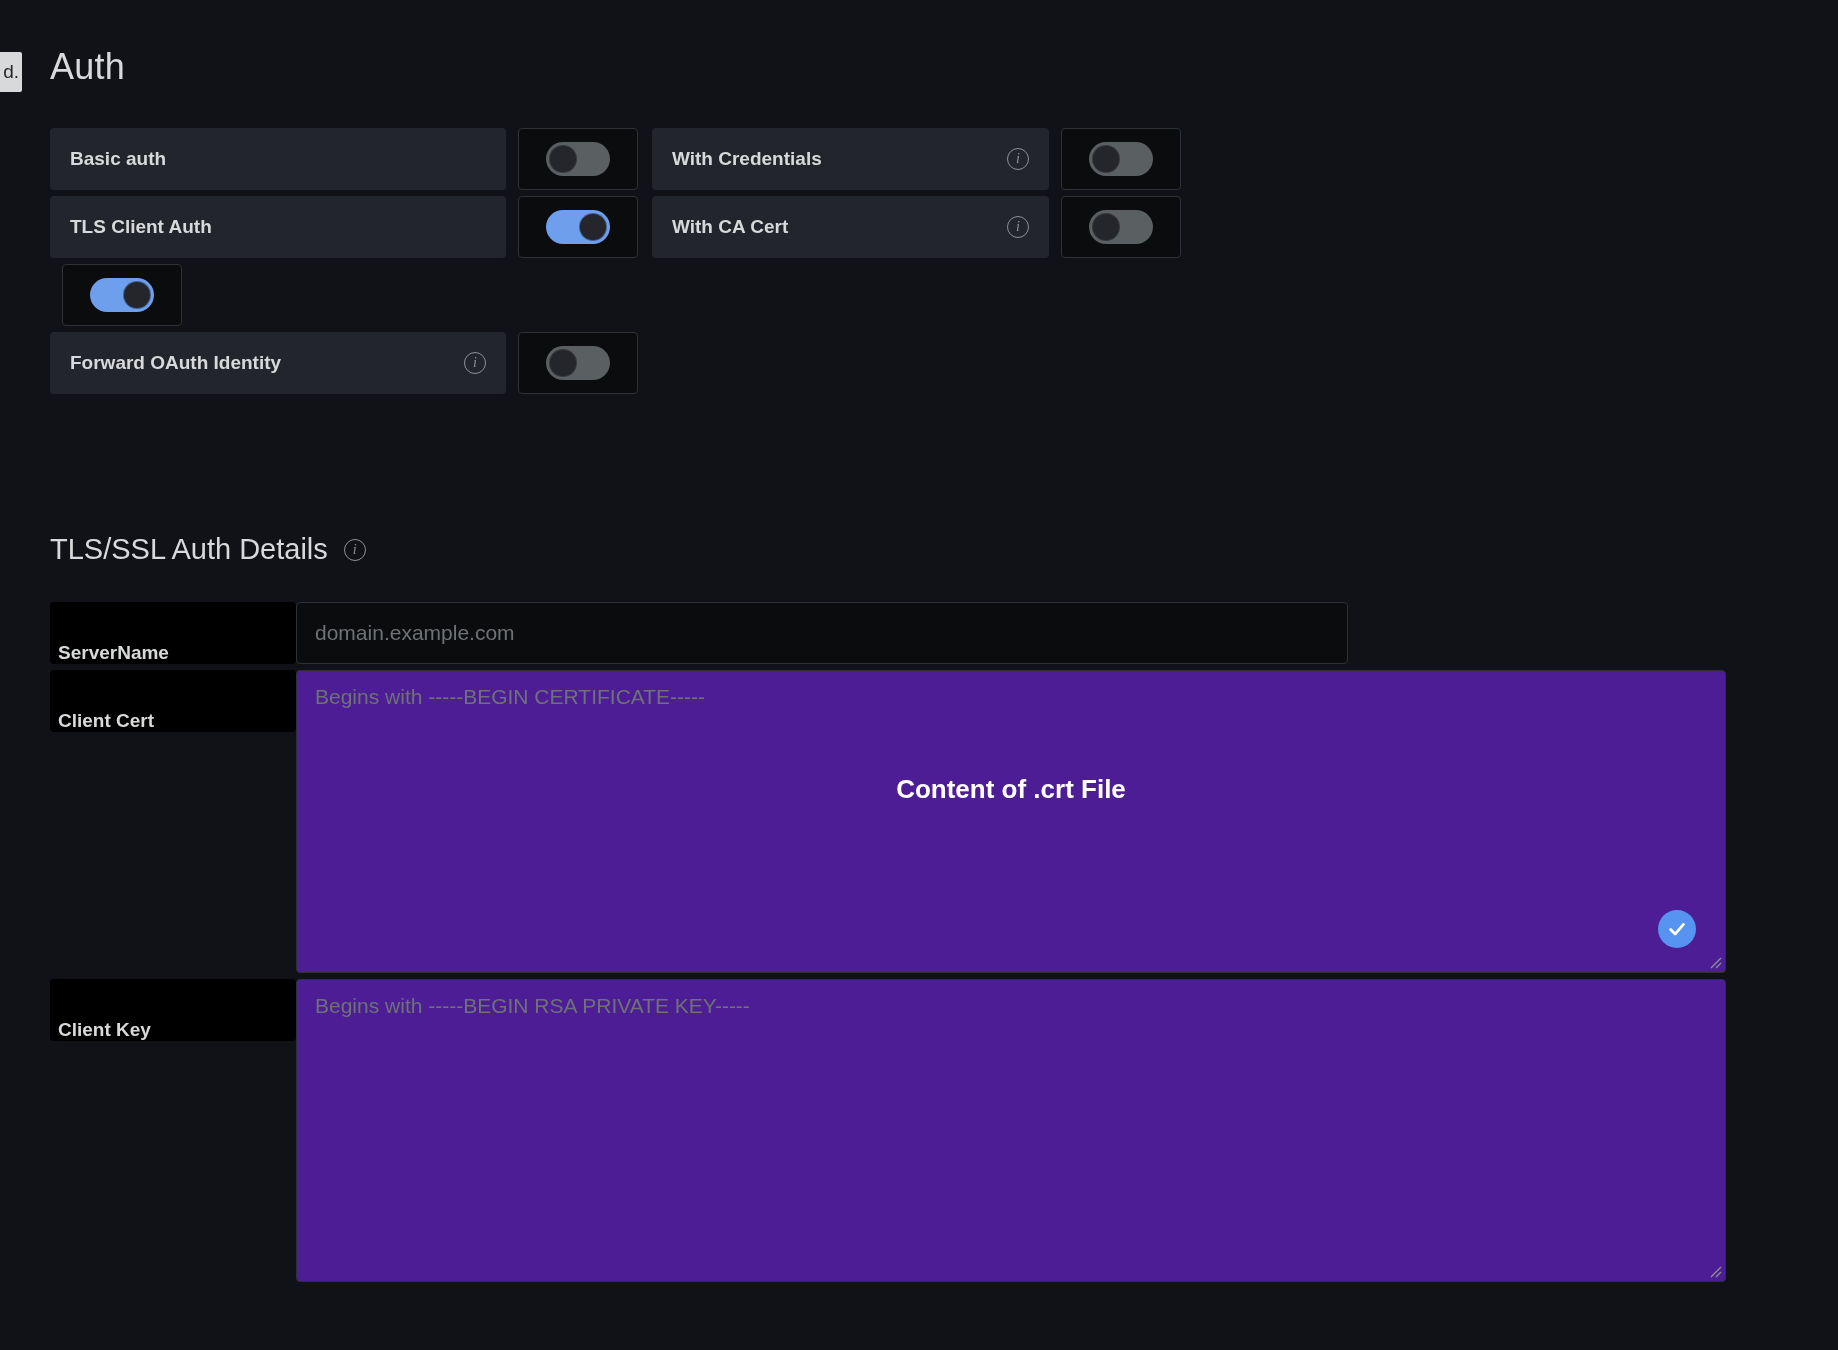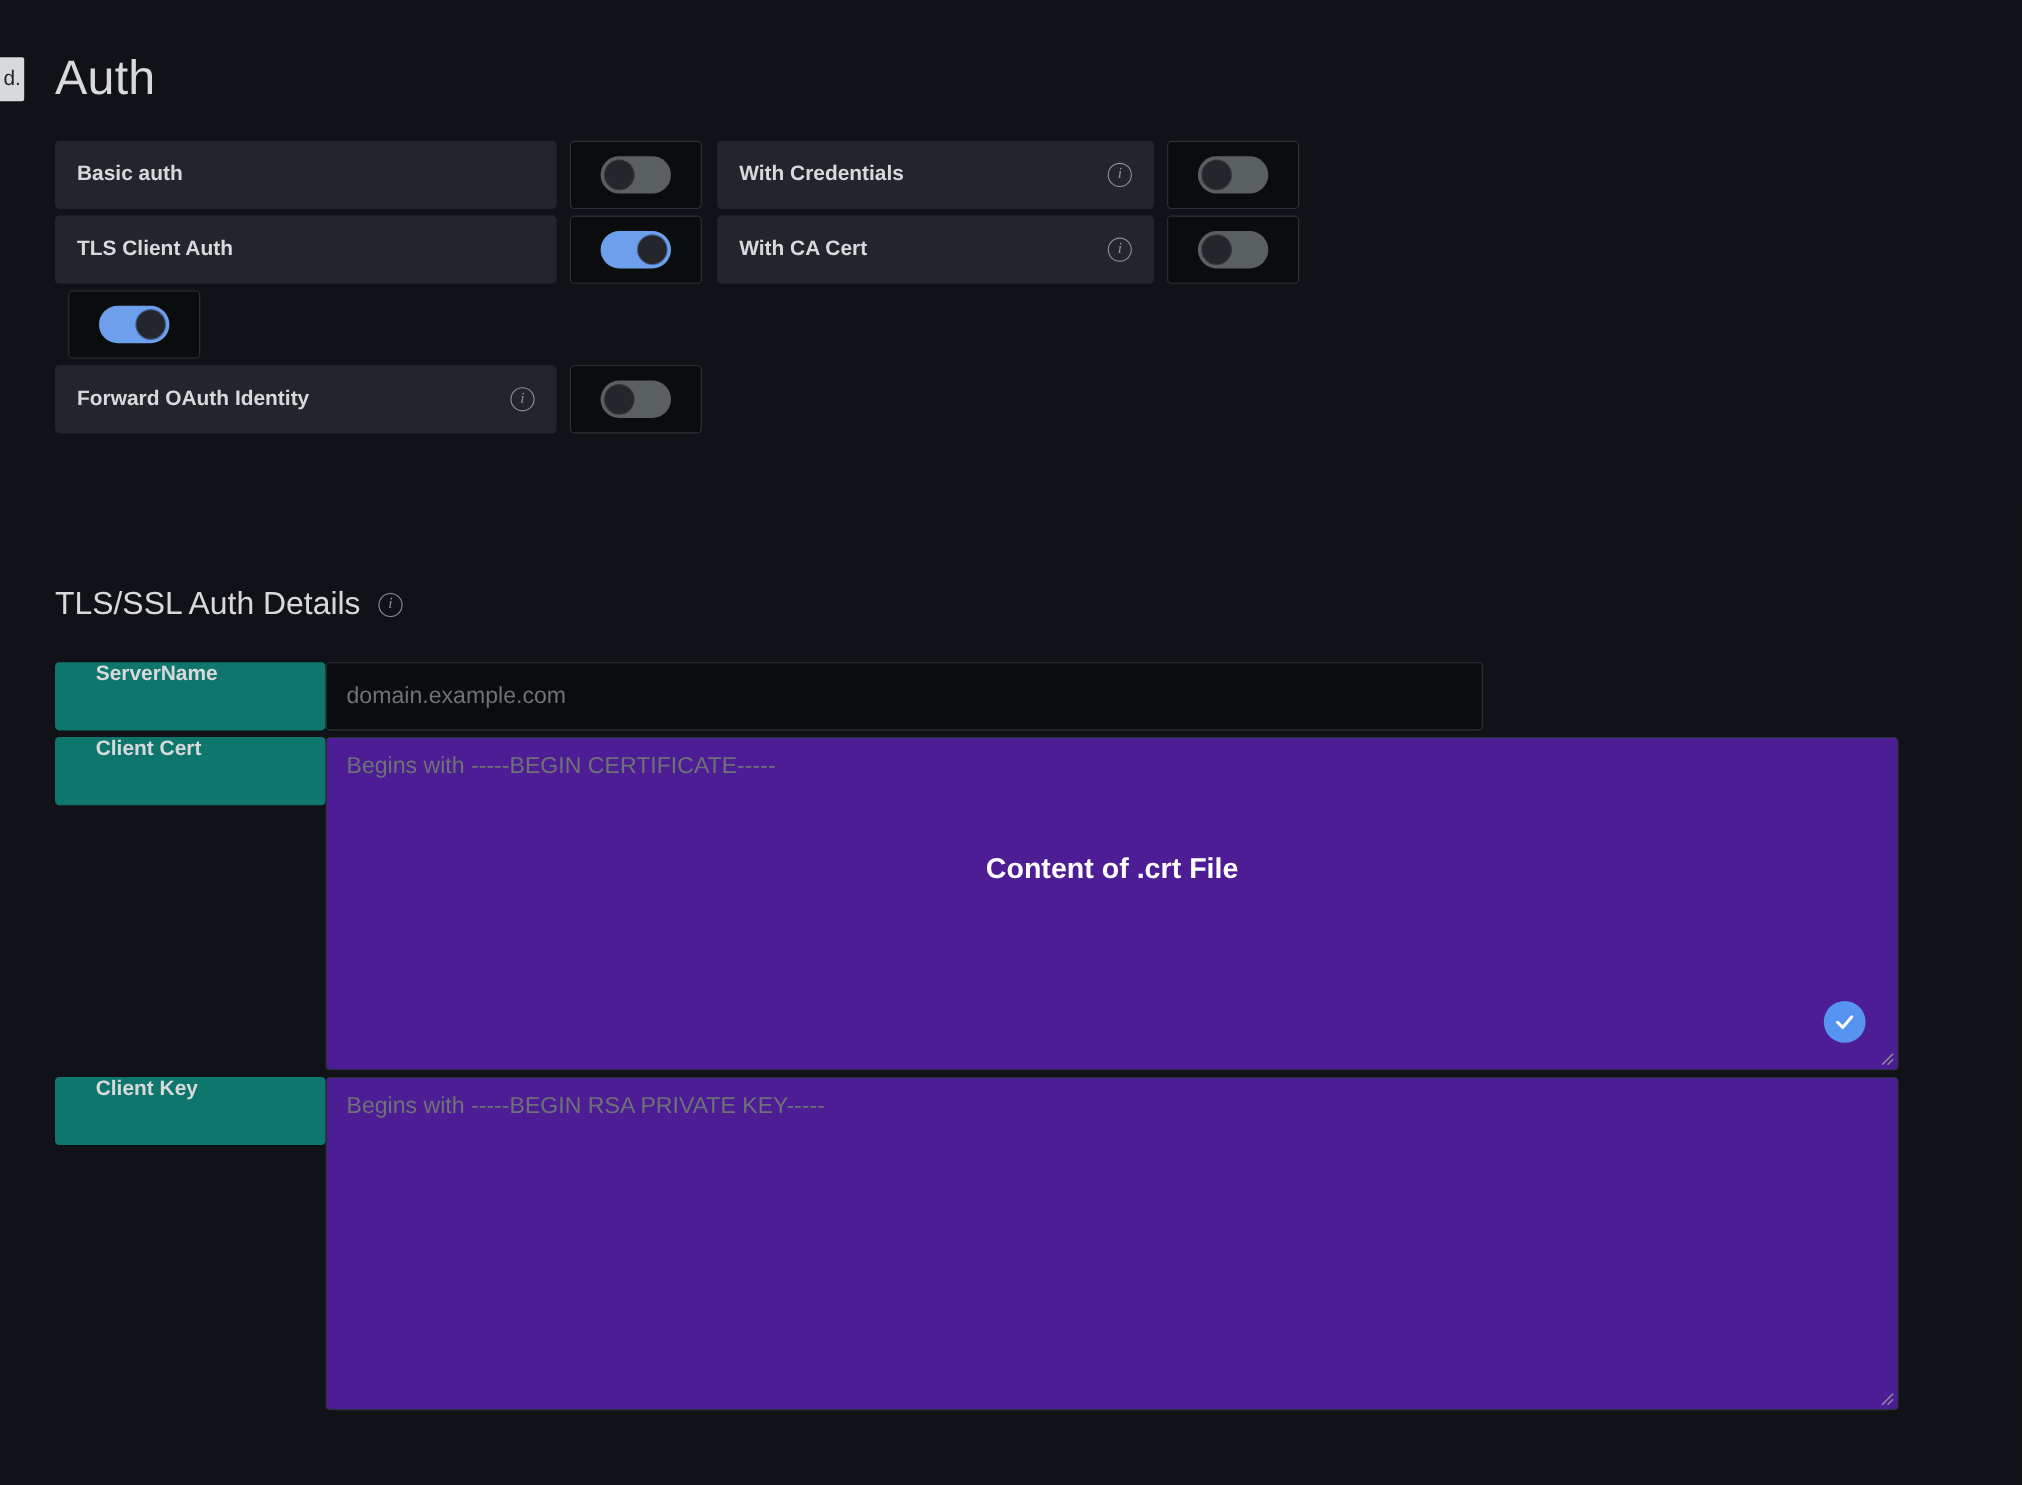--- a/index.html
+++ b/index.html
@@ -38,21 +38,21 @@
     border-radius: 2px;
     overflow: hidden;
     white-space: nowrap;
   }
 
   
   .page-title {
     position: absolute;
     left: 50px;
     top: 46px;
-    font-size: 44px;
+    font-size: 36px;
     font-weight: 400;
     color: #d8d9da;
     letter-spacing: 0.2px;
   }
 
   
   .toggle-area {
     position: absolute;
     left: 50px;
     top: 128px;
@@ -160,27 +160,27 @@
     top: 602px;
   }
 
   .drow {
     display: flex;
     align-items: flex-start;
     margin-bottom: 6px;
   }
 
   .dlabel {
-    background: #0f766e;
+    background: #000000;
     border-radius: 4px;
     width: 246px;
     height: 62px;
     display: flex;
-    align-items: flex-start;
-    padding: 0 37px;
+    align-items: flex-end;
+    padding: 0 8px;
     box-sizing: border-box;
     color: #d8d9da;
     font-size: 19px;
     font-weight: bold;
     flex: 0 0 246px;
   }
 
   .text-input {
     flex: 1;
     height: 62px;

